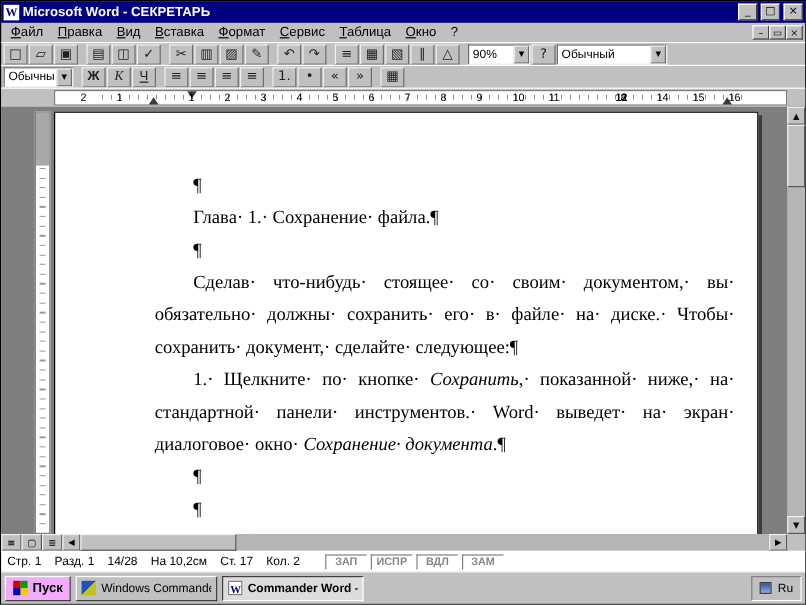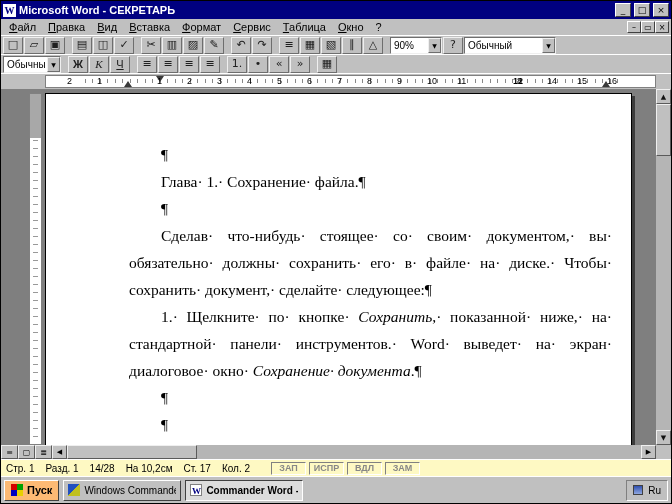--- a/index.html
+++ b/index.html
@@ -65,28 +65,28 @@
   .v-track { flex:1; position:relative; }
   .v-thumb { position:absolute; left:0; top:0; width:15px; height:52px; background:#c0c0c0; border:1px solid; border-color:#efefef #5a5a5a #5a5a5a #efefef; }
   .h-scroll { flex:0 0 14px; display:flex; background:#b5b5b5; align-items:stretch; }
   .view-btn { flex:0 0 17px; width:17px; background:#c0c0c0; border:1px solid; border-color:#efefef #5a5a5a #5a5a5a #efefef; font-size:8px; line-height:11px; text-align:center; padding:0; font-family:"DejaVu Sans",sans-serif; }
   .h-btn { flex:0 0 15px; width:15px; background:#c0c0c0; border:1px solid; border-color:#efefef #5a5a5a #5a5a5a #efefef; font-size:7px; line-height:11px; text-align:center; padding:0; font-family:"DejaVu Sans",sans-serif; }
   .h-track { flex:1; position:relative; }
   .h-thumb { position:absolute; left:0; top:0; height:14px; width:130px; background:#c0c0c0; border:1px solid; border-color:#efefef #5a5a5a #5a5a5a #efefef; }
   .corner { flex:0 0 15px; background:#c0c0c0; }
 
   
-  .statusbar { flex:0 0 17px; background:#fef9c3; border-top:1px solid #fff; display:flex; align-items:center; padding:0 5px; font-size:10px; overflow:hidden; }
+  .statusbar { flex:0 0 17px; background:#ffffff; border-top:1px solid #fff; display:flex; align-items:center; padding:0 5px; font-size:10px; overflow:hidden; }
   .sb-field { margin-right:11px; white-space:nowrap; }
   .sb-ind { flex:0 0 35px; width:35px; text-align:center; color:#878787; border:1px solid; border-color:#808080 #fff #fff #808080; height:13px; line-height:11px; margin-right:3px; font-size:9px; font-weight:bold; }
   .sb-ind:first-of-type { margin-left:10px; }
 
   
   .taskbar { flex:0 0 27px; background:#c0c0c0; border-top:1px solid #fff; display:flex; align-items:center; padding:2px 3px; gap:4px; }
-  .start-btn { height:21px; background:#fdba74; border:1px solid; border-color:#fff #404040 #404040 #fff; display:flex; align-items:center; gap:4px; padding:0 6px; font-weight:bold; font-size:11px; font-family:"Liberation Sans",sans-serif; }
+  .start-btn { height:21px; background:#f0abfc; border:1px solid; border-color:#fff #404040 #404040 #fff; display:flex; align-items:center; gap:4px; padding:0 6px; font-weight:bold; font-size:11px; font-family:"Liberation Sans",sans-serif; }
   .flag { width:12px; height:12px;
           background:
             linear-gradient(#d40000,#d40000) 0 0/50% 50% no-repeat,
             linear-gradient(#00a000,#00a000) 100% 0/50% 50% no-repeat,
             linear-gradient(#0000c0,#0000c0) 0 100%/50% 50% no-repeat,
             linear-gradient(#e8d000,#e8d000) 100% 100%/50% 50% no-repeat; }
   .task-btn { flex:0 0 118px; width:118px; height:21px; background:#c0c0c0; border:1px solid; border-color:#fff #404040 #404040 #fff; display:flex; align-items:center; gap:4px; padding:0 4px; overflow:hidden; font-size:10px; }
   .task-btn.active { border-color:#404040 #fff #fff #404040; background:#dcdcdc; font-weight:bold; }
   .task-ico { flex:0 0 12px; width:12px; height:12px; background:linear-gradient(135deg,#2050c0 50%,#c0c020 50%); font-size:9px; line-height:12px; text-align:center; }
   .task-ico.word { background:#fff; color:#000080; font-weight:bold; font-family:"Liberation Serif",serif; border:1px solid #808080; }

